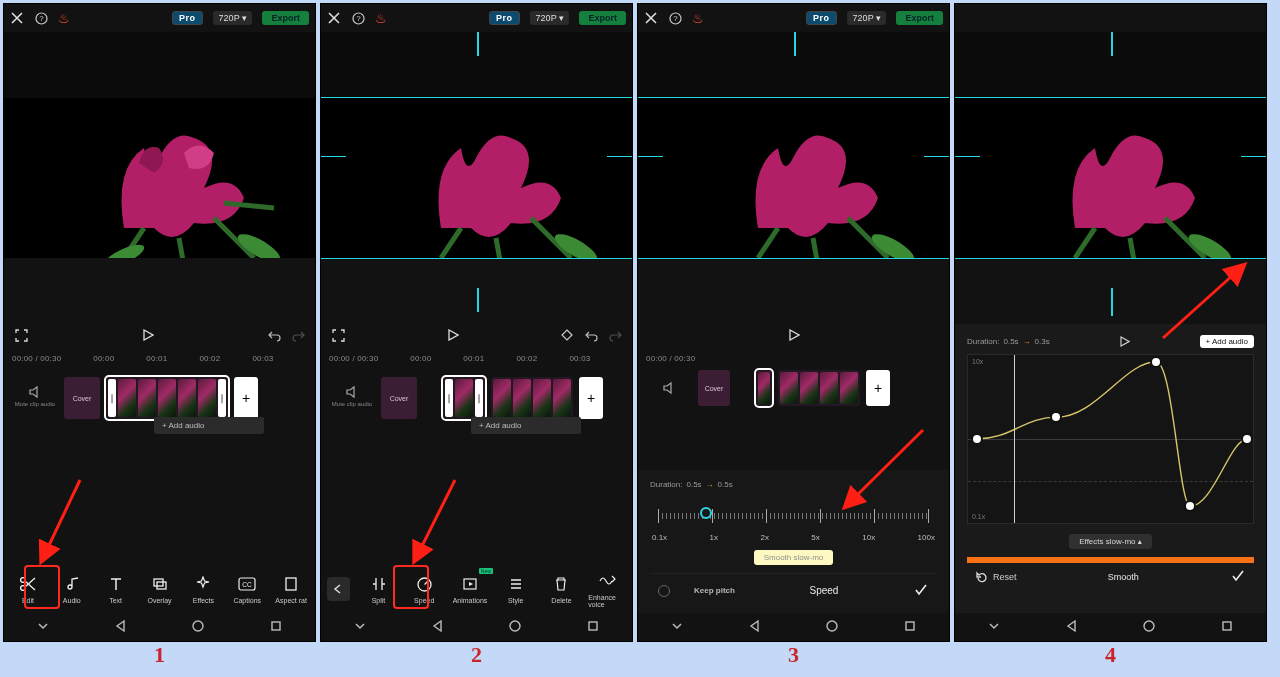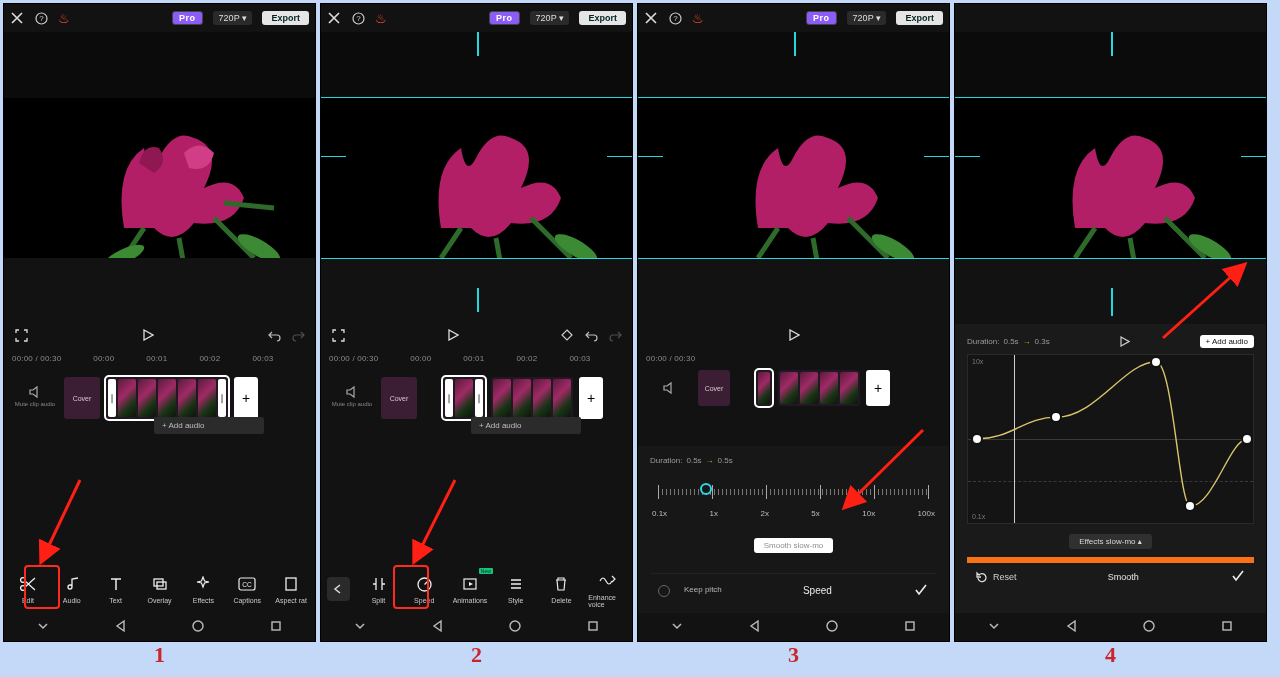--- a/index.html
+++ b/index.html
@@ -22,24 +22,24 @@
     overflow: hidden;
     font-size: 9px;
   }
   
   .topbar {
     display: flex; align-items: center; height: 28px;
     padding: 0 6px; gap: 10px;
   }
   .topbar .spacer { flex: 1; }
   .ico { width: 14px; height: 14px; display:inline-flex; align-items:center; justify-content:center; }
-  .pro-badge { background:#8b5cf6; border:1px solid #444; color:#fff; font-weight:700;
+  .pro-badge { background:#0c4a6e; border:1px solid #444; color:#fff; font-weight:700;
     padding:1px 6px; border-radius:3px; font-size:9px; letter-spacing:.5px;}
   .res { background:#2a2a2a; color:#ddd; padding:2px 6px; border-radius:3px; font-size:9px; }
-  .export { background:#e5e5e5; color:#042327; padding:2px 9px; border-radius:3px; font-size:9px; font-weight:600;}
+  .export { background:#15803d; color:#042327; padding:2px 9px; border-radius:3px; font-size:9px; font-weight:600;}
   .flame { color:#ff4d2e; font-size:13px; }
   
   .previewband { height: 66px; background:#0b0b0b; }
   .preview {
     height: 160px; background:#000; position:relative; overflow:hidden;
   }
   .playhead-top { position:absolute; left:50%; top:28px; width:2px; height:24px; background:#26d7df;}
   .cross-h { position:absolute; left:0; right:0; top:152px; height:1px;
     background:linear-gradient(90deg,#26d7df 8%,transparent 8%,transparent 92%,#26d7df 92%);}
   
@@ -92,26 +92,26 @@
   .durline .arrow-s{ color:#f2a33a;}
   .slider { position:relative; height:26px; margin:14px 2px 4px;}
   .ticks { position:absolute; left:2%; right:2%; top:10px; height:6px;
     background: repeating-linear-gradient(90deg,#777 0 1px, transparent 1px 4px);}
   .majors { position:absolute; left:2%; right:2%; top:6px; height:14px;
     display:flex; justify-content:space-between;}
   .majors span{ width:1px; height:14px; background:#aaa;}
   .knob { position:absolute; top:4px; left:17%; width:12px; height:12px;
     border:2px solid #2dd6e3; border-radius:50%; background:#171717;}
   .marks { display:flex; justify-content:space-between; font-size:8px; color:#bdbdbd; padding:0 2px;}
-  .pill { margin:20px auto; width:fit-content; background:#ffffff; color:#8f8f8f;
+  .pill { margin:8px auto; width:fit-content; background:#fef9c3; color:#8f8f8f;
     padding:3px 10px; border-radius:3px; font-size:8px;}
   .confirm { height:34px; display:flex; align-items:center; justify-content:space-between;
     padding:0 8px; border-top:1px solid #222; margin-top:6px;}
   .confirm .mid{ font-size:10px; color:#e9e9e9;}
-  .kp { display:flex; align-items:flex-start; gap:14px; font-size:8px; color:#b7b7b7;}
+  .kp { display:flex; align-items:center; gap:24px; font-size:8px; color:#b7b7b7;font-weight:bold;}
   .kp .ring{ width:12px; height:12px; border:1.5px solid #666; border-radius:50%;}
   
   .panel4 { position:absolute; left:0; right:0; bottom:28px; top:320px; background:#1a1a1a;
     padding:10px 12px 6px;}
   .bar4 { display:flex; align-items:center; justify-content:space-between; font-size:8px;
     color:#9a9a9a; margin-bottom:6px;}
   .addbeat { background:#fff; color:#111; font-size:8px; padding:2px 6px; border-radius:3px;}
   .graph { position:relative; height:170px; background:#141414; border:1px solid #2a2a2a;
     margin:4px 0 10px;}
   .graph .yl{ position:absolute; left:4px; font-size:7px; color:#7a7a7a;}

